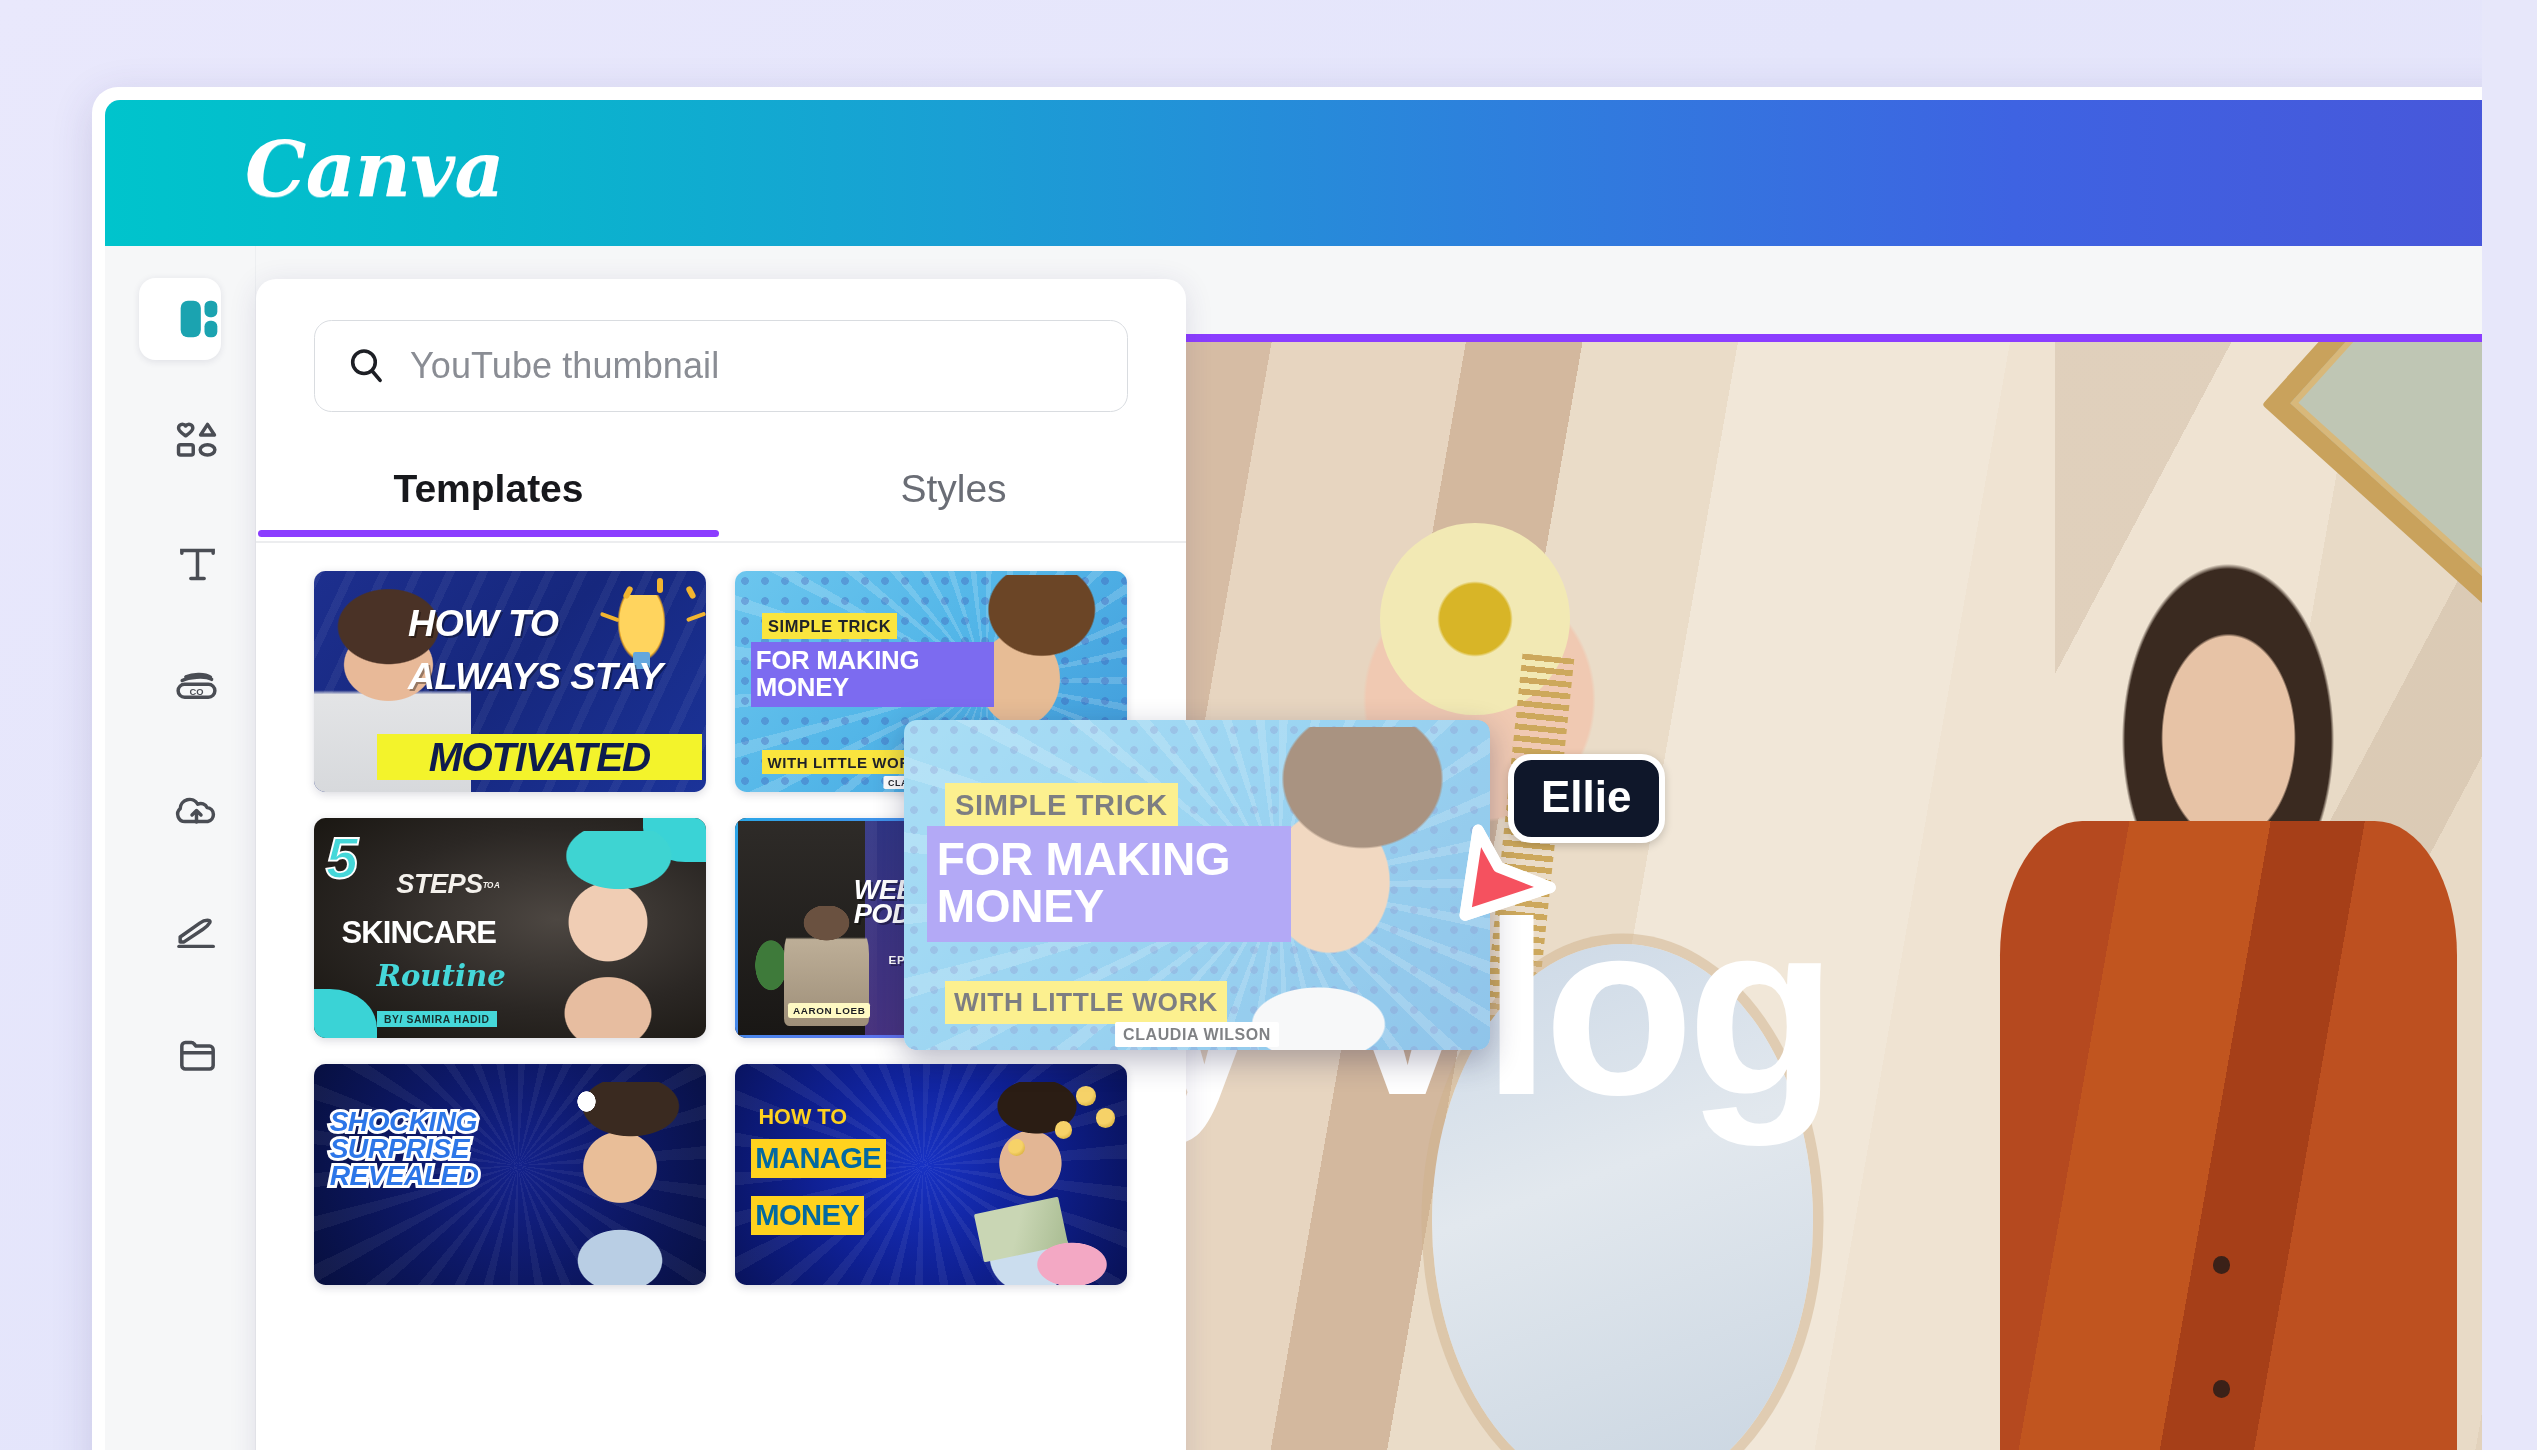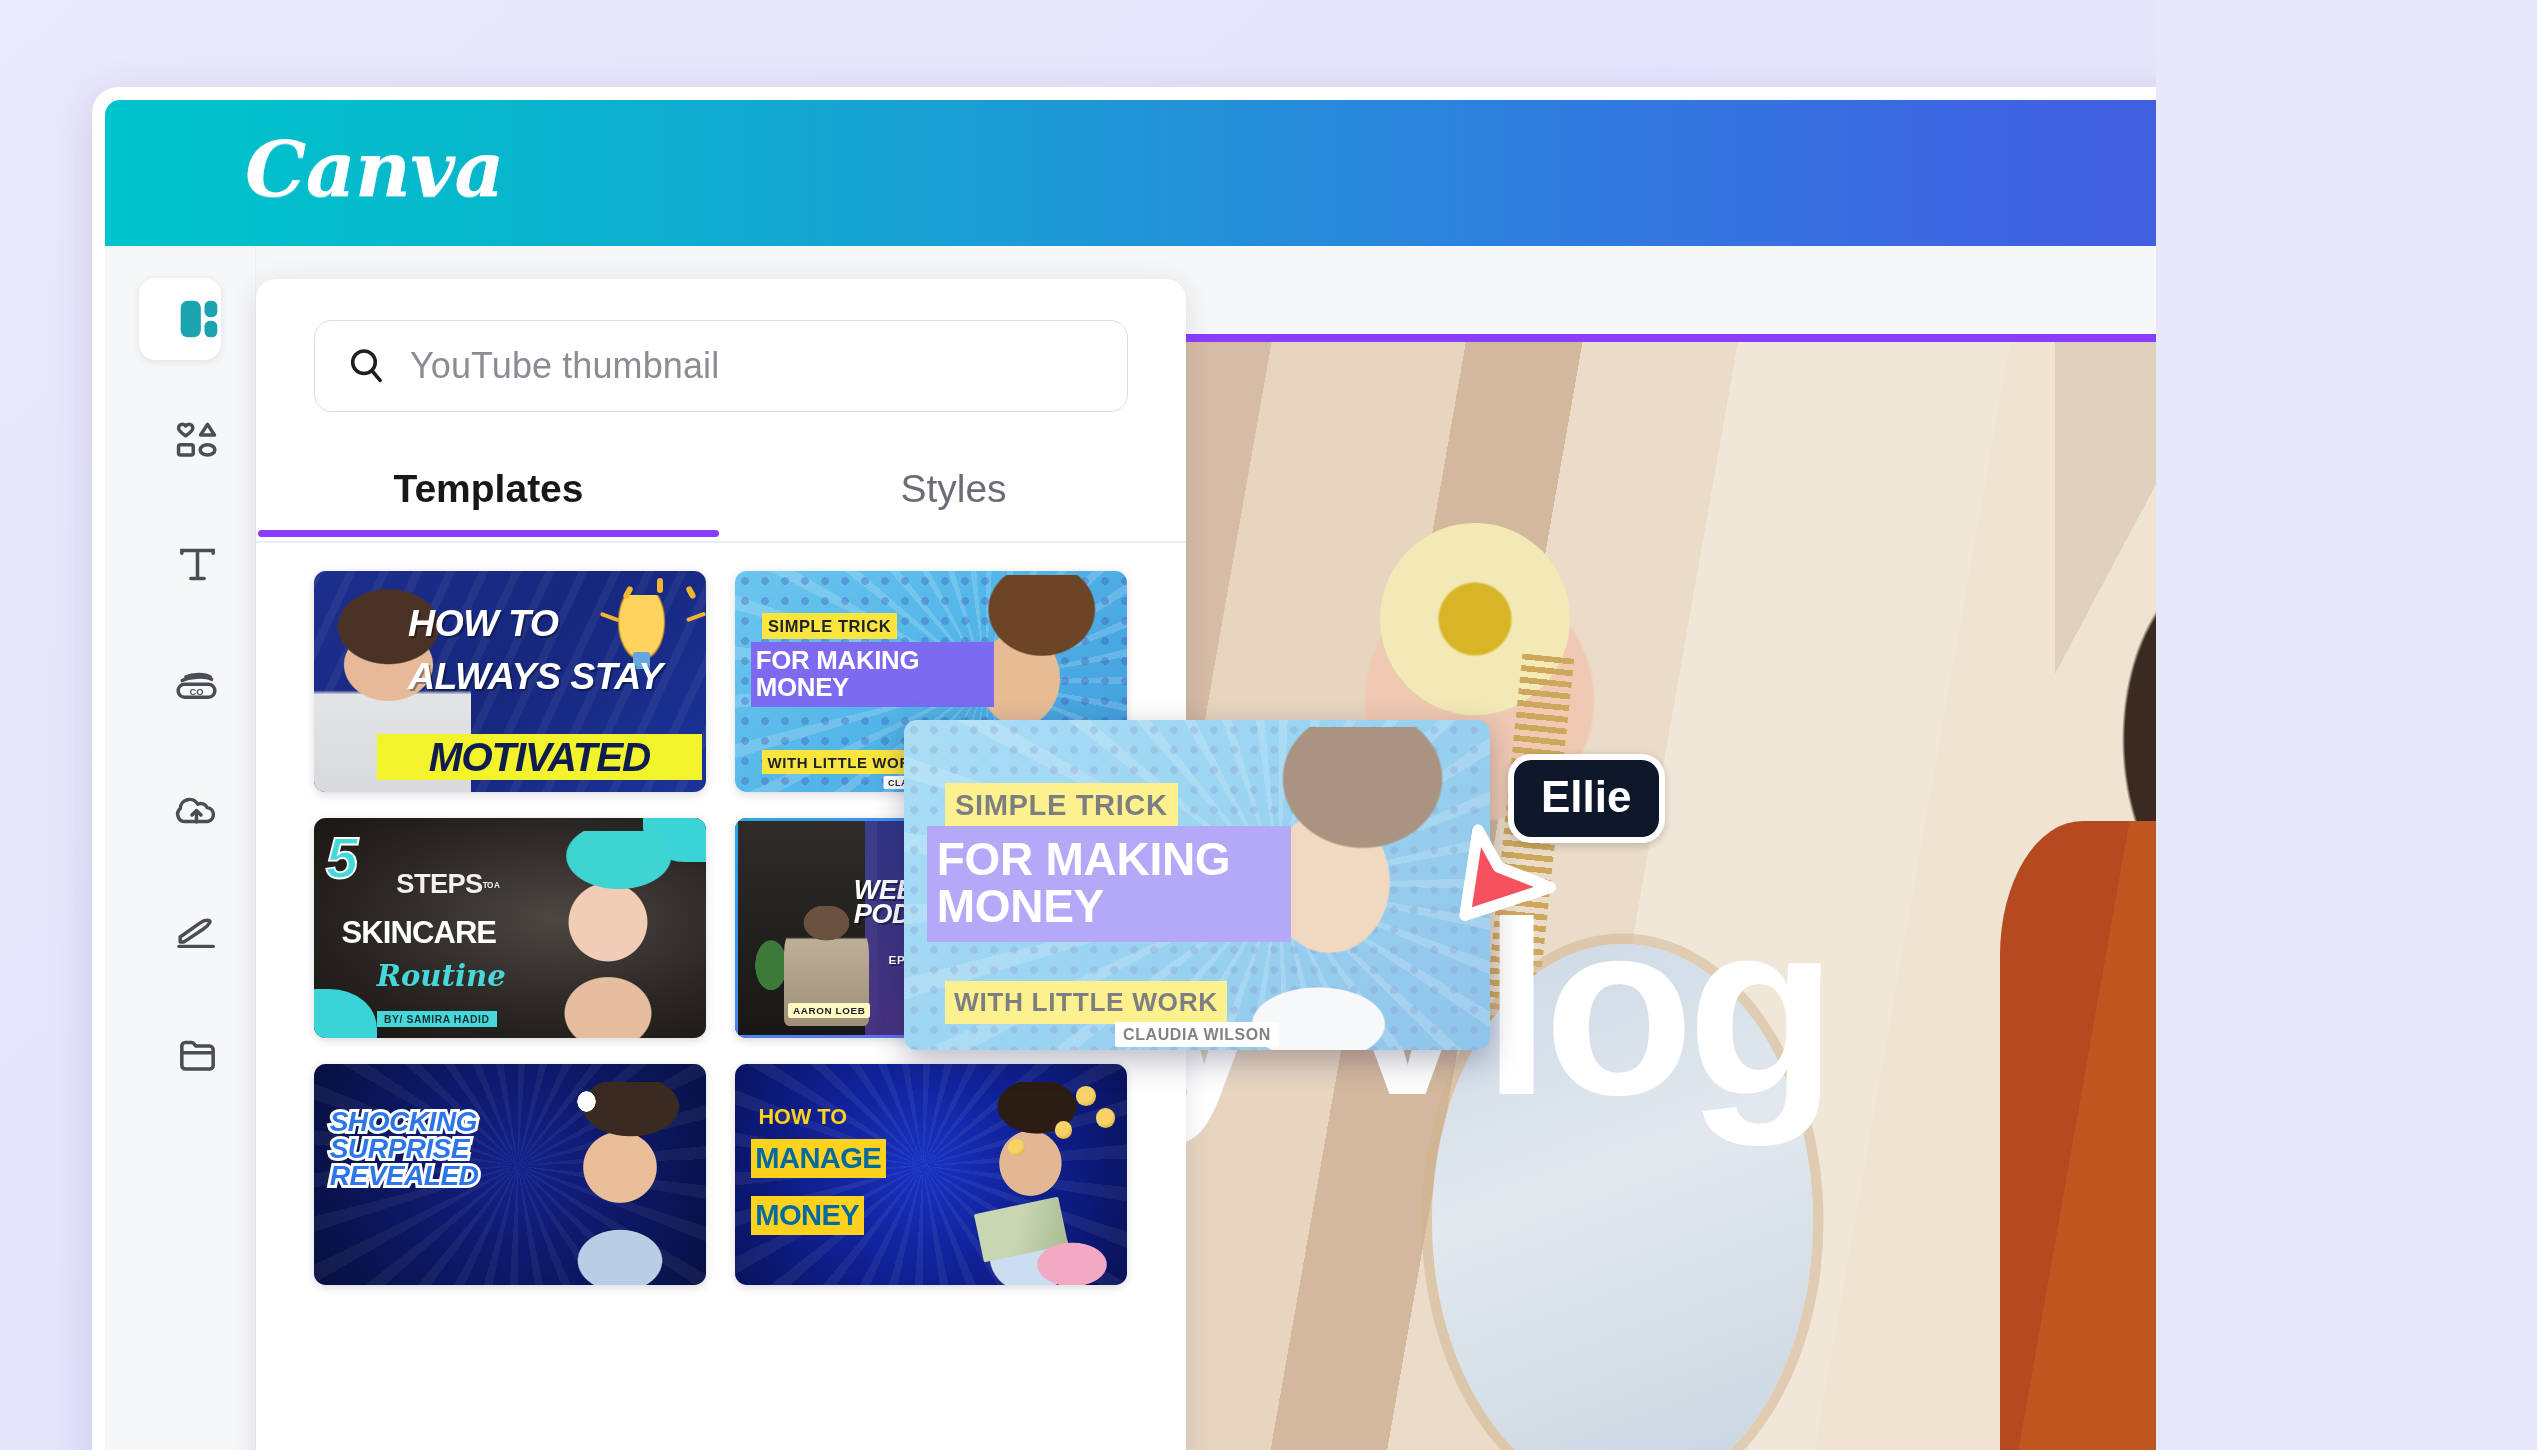--- a/index.html
+++ b/index.html
@@ -6,21 +6,21 @@
   html, body {
     width: 2538px; height: 1450px;
     overflow: hidden;
     font-family: "Liberation Sans", sans-serif;
     background: #E7E7FA;
   }
 
   
   #page {
     position: relative;
-    width: 2156px; height: 1450px;
+    width: 2482px; height: 1450px;
     background: linear-gradient(140deg, #E9E8FC 0%, #E4E5FB 45%, #E8E6FA 100%);
     overflow: hidden;
   }
 
   
   #app-window {
     position: absolute;
     left: 92px; top: 87px;
     width: 2526px; height: 1438px;
     background: #ffffff;
@@ -233,21 +233,21 @@
       radial-gradient(ellipse 30% 26% at 50% 44%, #F0CDB4 0 72%, rgba(0,0,0,0) 74%),
       radial-gradient(ellipse 36% 26% at 50% 88%, #E7BDA0 0 66%, rgba(0,0,0,0) 68%);
   }
   .c3 .five {
     position:absolute; left:3%; top:8%;
     font-size:6.2em; font-weight:900; font-style:italic; line-height:.8;
     color:#45D7D9; -webkit-text-stroke:1.8px #fff;
   }
   .c3 .steps {
     position:absolute; left:21%; top:23%;
-    font-size:2.9em; font-weight:900; color:#F4F1EC; letter-spacing:-0.6px;
+    font-size:2.9em; font-weight:900; color:#F4F1EC; letter-spacing:-0.6px;font-style:italic;
   }
   .c3 .toa { font-size:.3em; display:inline-block; line-height:1; vertical-align:middle; }
   .c3 .skincare {
     position:absolute; left:7%; top:44%;
     font-size:3.3em; font-weight:900; color:#fff; letter-spacing:-0.9px;
   }
   .c3 .routine {
     position:absolute; left:16%; top:64%;
     font-size:3.1em; color:#45D7D9;
     font-family:"DejaVu Serif", serif; font-style:italic; font-weight:700;

